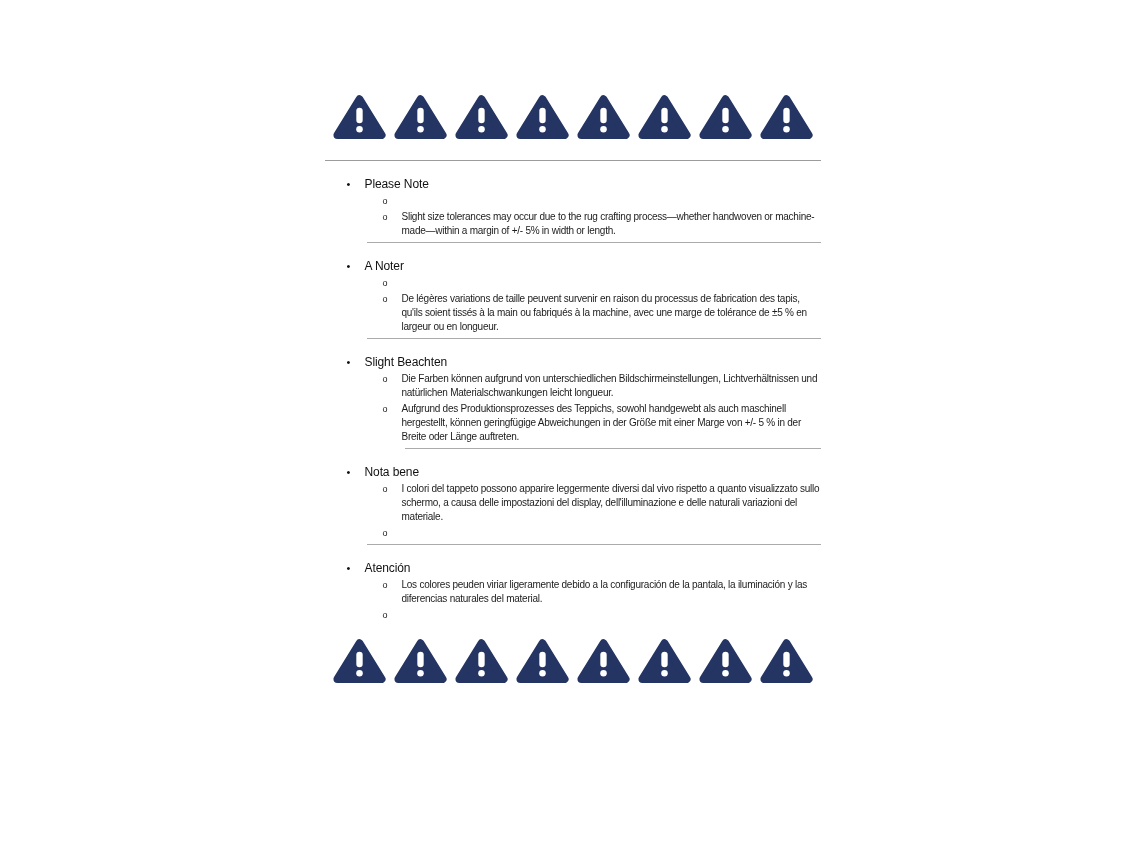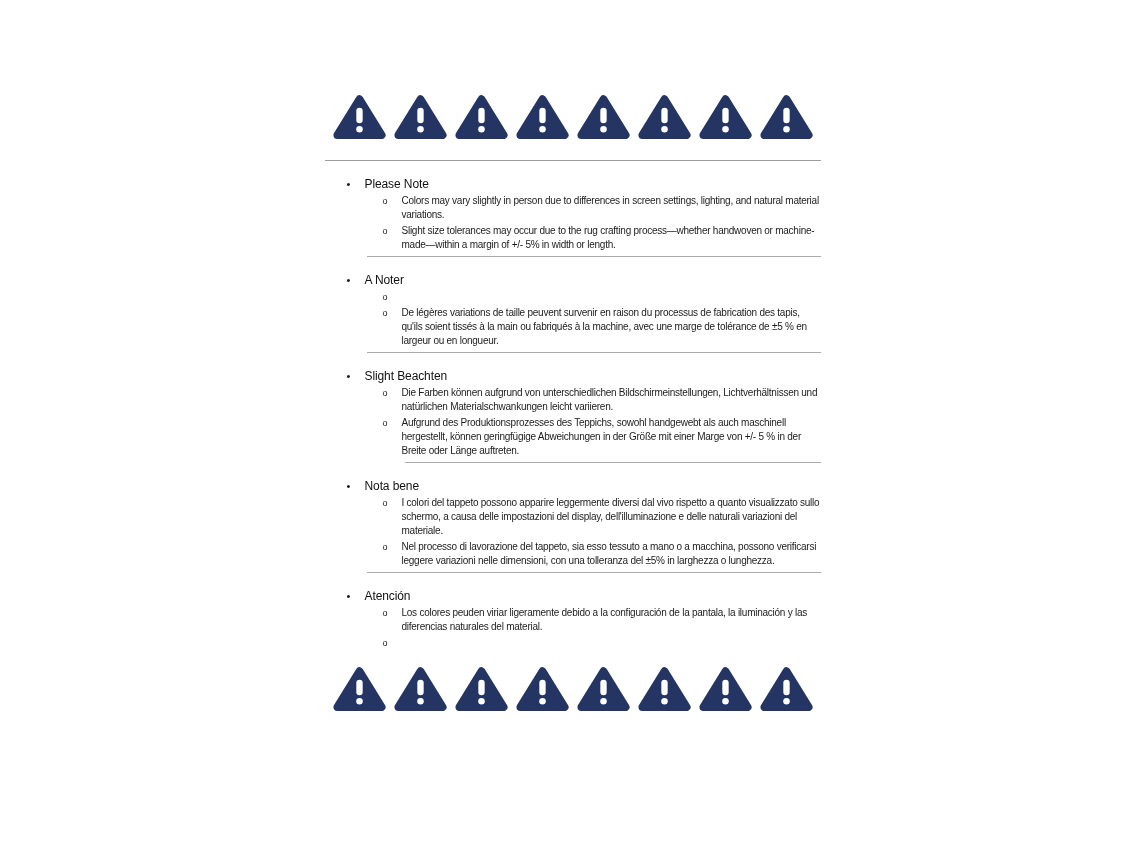--- a/index.html
+++ b/index.html
@@ -129,21 +129,20 @@
 
     <hr class="divider top">
 
     <section>
       <div class="heading-row">
         <span class="b1">•</span>
         <span class="h">Please Note</span>
       </div>
       <div class="sub">
         <span class="b2">o</span>
-        <span class="t">Colors may vary slightly in person due to differences in screen settings, lighting, and natural material variations.</span>
       </div>
       <div class="sub">
         <span class="b2">o</span>
         <span class="t">Slight size tolerances may occur due to the rug crafting process—whether handwoven or machine-made—within a margin of +/- 5% in width or length.</span>
       </div>
       <hr class="divider sect">
     </section>
 
     <section>
       <div class="heading-row">
@@ -160,41 +159,40 @@
       <hr class="divider sect">
     </section>
 
     <section>
       <div class="heading-row">
         <span class="b1">•</span>
         <span class="h">Slight Beachten</span>
       </div>
       <div class="sub">
         <span class="b2">o</span>
-        <span class="t">Die Farben können aufgrund von unterschiedlichen Bildschirmeinstellungen, Lichtverhältnissen und natürlichen Materialschwankungen leicht variieren.</span>
+        <span class="t">Die Farben können aufgrund von unterschiedlichen Bildschirmeinstellungen, Lichtverhältnissen und natürlichen Materialschwankungen leicht longueur.</span>
       </div>
       <div class="sub">
         <span class="b2">o</span>
         <span class="t">Aufgrund des Produktionsprozesses des Teppichs, sowohl handgewebt als auch maschinell hergestellt, können geringfügige Abweichungen in der Größe mit einer Marge von +/- 5 % in der Breite oder Länge auftreten.</span>
       </div>
       <hr class="divider sect indent2">
     </section>
 
     <section>
       <div class="heading-row">
         <span class="b1">•</span>
         <span class="h">Nota bene</span>
       </div>
       <div class="sub">
         <span class="b2">o</span>
         <span class="t">I colori del tappeto possono apparire leggermente diversi dal vivo rispetto a quanto visualizzato sullo schermo, a causa delle impostazioni del display, dell'illuminazione e delle naturali variazioni del materiale.</span>
       </div>
       <div class="sub">
         <span class="b2">o</span>
-        <span class="t">Nel processo di lavorazione del tappeto, sia esso tessuto a mano o a macchina, possono verificarsi leggere variazioni nelle dimensioni, con una tolleranza del ±5% in larghezza o lunghezza.</span>
       </div>
       <hr class="divider sect">
     </section>
 
     <section>
       <div class="heading-row">
         <span class="b1">•</span>
         <span class="h">Atención</span>
       </div>
       <div class="sub">

